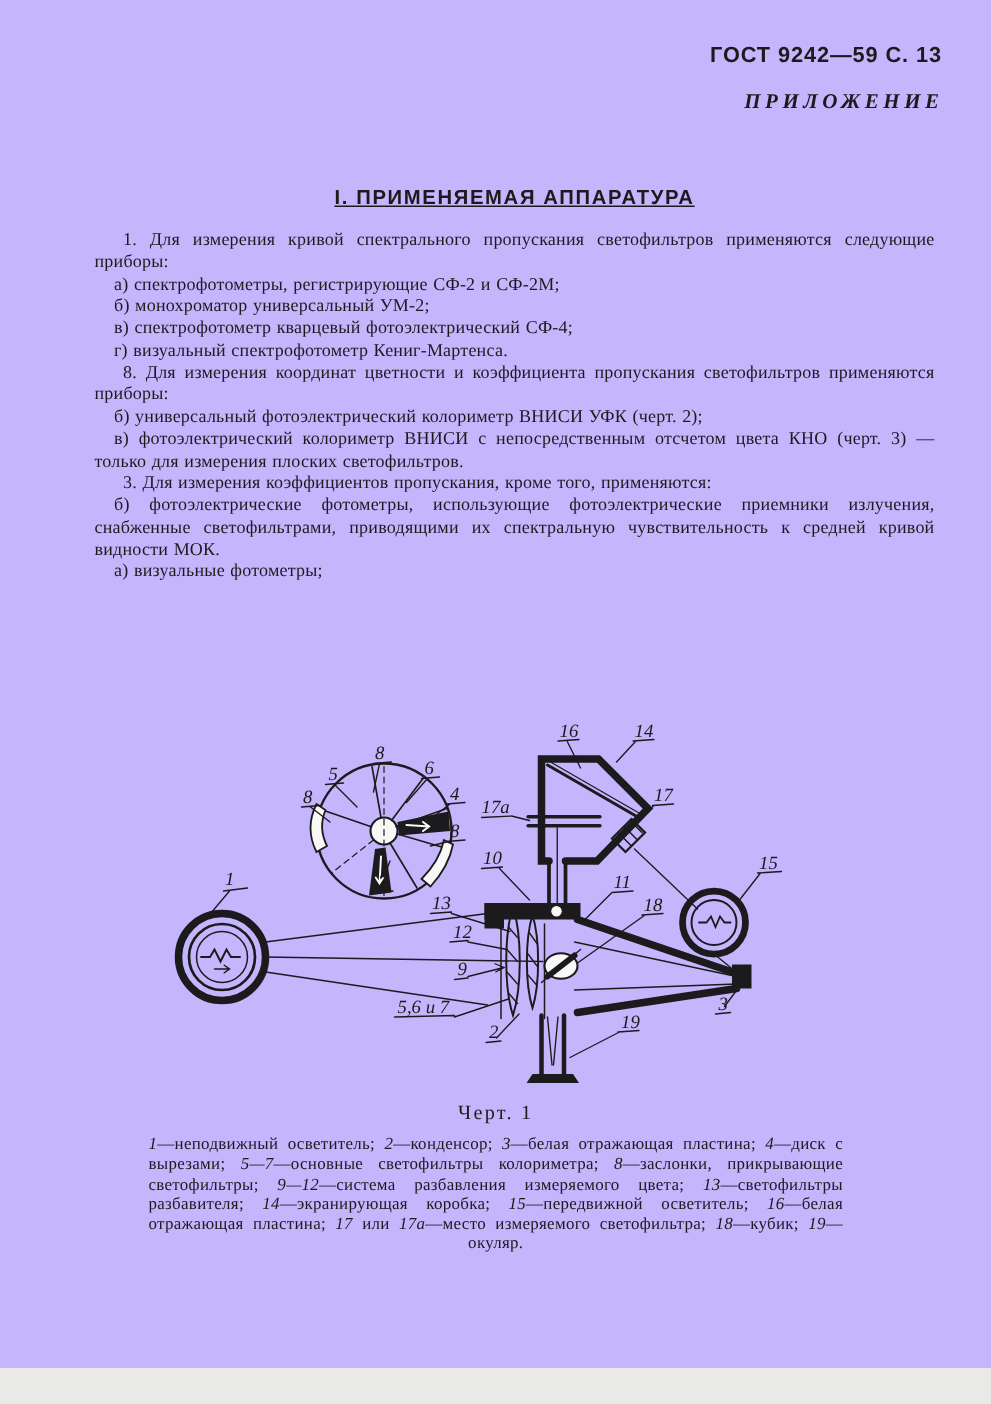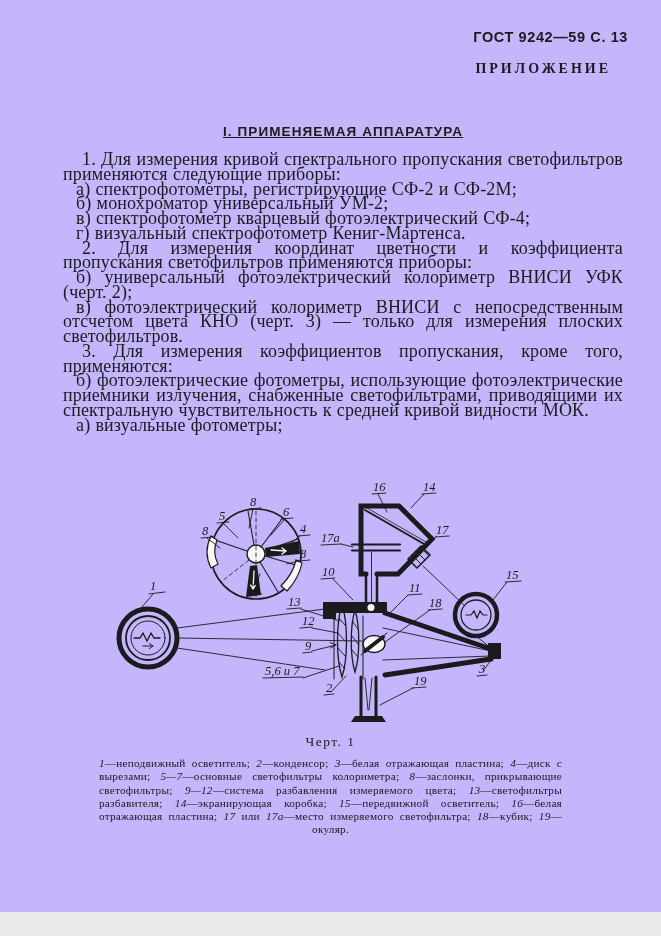--- a/index.html
+++ b/index.html
@@ -10,33 +10,33 @@
     color:#1b1b1d;
     font-family:"Liberation Serif", serif;
     overflow:hidden;
   }
   .hdr-ref{
     position:absolute;top:29px;right:33px;
     font-family:"Liberation Sans", sans-serif;
     font-weight:bold;font-size:14.5px;letter-spacing:0.6px;
   }
   .hdr-annex{
-    position:absolute;top:61px;right:50px;
-    font-weight:bold;
+    position:absolute;top:61px;right:32px;
+    font-style:italic;font-weight:bold;
     font-size:14px;letter-spacing:3px;
   }
   .sec-title{
     position:absolute;top:124px;left:63px;width:560px;
     text-align:center;
     font-family:"Liberation Sans", sans-serif;
     font-weight:bold;font-size:13.5px;letter-spacing:1.1px;text-decoration:underline;
   }
   .text-block{
     position:absolute;top:152px;left:63px;width:560px;
-    font-size:18px;line-height:14.75px;letter-spacing:0.15px;
+    font-size:12px;line-height:14.75px;letter-spacing:0.15px;
     word-spacing:0.5px;text-align:justify;hyphens:none;
   }
   .text-block p{margin:0;}
   .b-intro{text-indent:19px;}
   .b-item{text-indent:13px;}
   .fig-title{
     position:absolute;top:444px;left:0;width:661px;
     text-align:center;font-weight:bold;font-size:13.8px;letter-spacing:0.3px;
   }
   .fig-svg{position:absolute;top:478px;left:103px;}
@@ -62,21 +62,21 @@
   <div class="hdr-annex">ПРИЛОЖЕНИЕ</div>
 
   <div class="sec-title">I. ПРИМЕНЯЕМАЯ АППАРАТУРА</div>
 
   <div class="text-block">
     <p class="b-intro">1. Для измерения кривой спектрального пропускания светофильтров применяются следующие приборы:</p>
     <p class="b-item">а) спектрофотометры, регистрирующие СФ-2 и СФ-2М;</p>
     <p class="b-item">б) монохроматор универсальный УМ-2;</p>
     <p class="b-item">в) спектрофотометр кварцевый фотоэлектрический СФ-4;</p>
     <p class="b-item">г) визуальный спектрофотометр Кениг-Мартенса.</p>
-    <p class="b-intro">2. Для измерения координат цветности и коэффициента пропускания светофильтров применяются приборы:</p>
+    <p class="b-intro">8. Для измерения координат цветности и коэффициента пропускания светофильтров применяются приборы:</p>
     <p class="b-item">б) универсальный фотоэлектрический колориметр ВНИСИ УФК (черт. 2);</p>
     <p class="b-item">в) фотоэлектрический колориметр ВНИСИ с непосредственным отсчетом цвета КНО (черт. 3) — только для измерения плоских светофильтров.</p>
     <p class="b-intro">3. Для измерения коэффициентов пропускания, кроме того, применяются:</p>
     <p class="b-item">б) фотоэлектрические фотометры, использующие фотоэлектрические приемники излучения, снабженные светофильтрами, приводящими их спектральную чувствительность к средней кривой видности МОК.</p>
     <p class="b-item">а) визуальные фотометры;</p>
   </div>
 
 
   <svg class="fig-svg" width="450" height="256" viewBox="0 0 450 256">
     <g stroke="#1b1b1d" fill="none" stroke-linecap="round">

